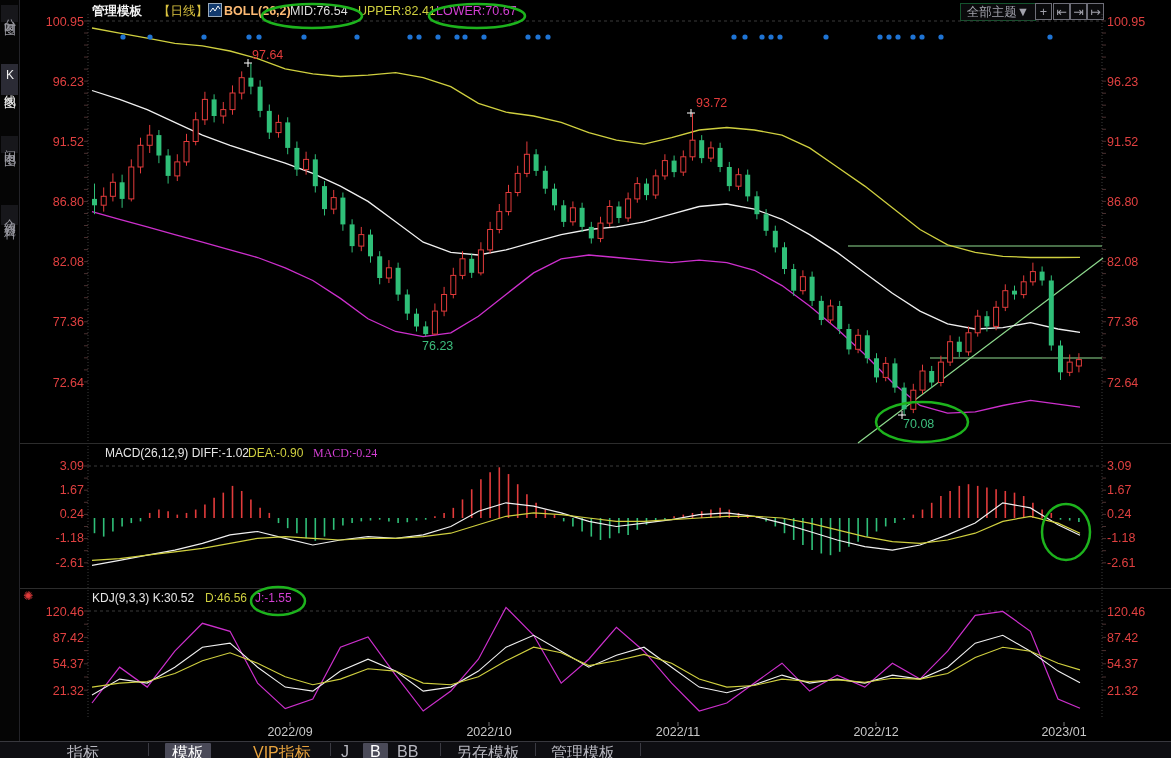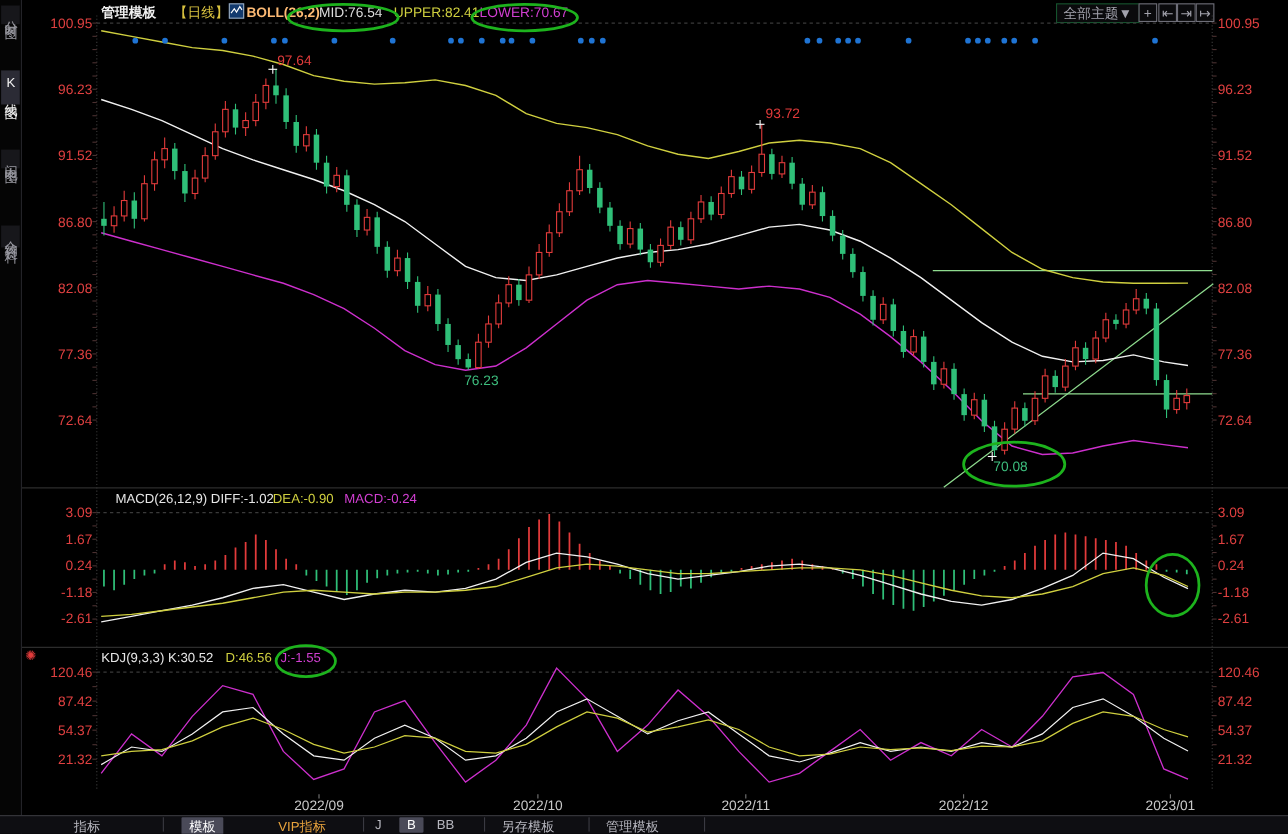--- a/index.html
+++ b/index.html
@@ -22,31 +22,31 @@
   .chart-ico{position:absolute;left:208px;top:5px;width:12px;height:12px;background:#123a6e;border:1px solid #9ab;}
   .chart-ico svg{display:block}
   .theme-btn{position:absolute;left:960px;top:2px;width:74px;height:16px;border:1px solid #14532d;color:#a2a2ac;
     font-size:11px;text-align:center;line-height:16px;background:#0a0a0c;cursor:pointer;}
   .mini-btn{position:absolute;top:3px;width:15px;height:15px;border:1px solid #6e6e78;background:#0a0a0c;color:#a2a2ac;
     font-size:10px;line-height:14px;text-align:center;cursor:pointer;}
   
   .ind-row span{position:absolute;font-size:12px;white-space:nowrap;z-index:2;}
   .macd-l1{left:92px;top:446px;color:#e6e6e6;margin-left:13px;}
   .macd-l2{left:248px;top:446px;color:#cfcf3f;}
-  .macd-l3{left:313px;top:446px;color:#d23fd2;}
+  .macd-l3{left:313px;top:446px;color:#d23fd2;font-family:Liberation Serif, serif;}
   .kdj-l1{left:92px;top:591px;color:#e6e6e6;}
   .kdj-l2{left:205px;top:591px;color:#cfcf3f;}
   .kdj-l3{left:255px;top:591px;color:#d23fd2;}
   .kdj-alert{position:absolute;left:23px;top:589px;color:#e23b3b;font-size:11px;z-index:2;}
   
   .xrow{position:absolute;left:20px;right:0;top:722px;height:18px;border-top:1px solid #38383e;border-bottom:1px solid #38383e;background:#040404;z-index:2;}
   .period-lbl{position:absolute;left:13px;top:2px;color:#e8a33d;font-weight:bold;font-size:12px;cursor:pointer;}
   .xrow .vsep{position:absolute;left:66px;top:0;width:1px;height:18px;background:#38383e;}
   
-  .toolbar{position:absolute;left:0;right:0;top:741px;height:17px;background:#0e0e12;border-top:1px solid #38383e;z-index:4;font-size:12px;}
+  .toolbar{position:absolute;left:0;right:0;top:741px;height:17px;background:#0e0e12;border-top:1px solid #38383e;z-index:4;font-size:16px;}
   .toolbar span{position:absolute;top:1px;color:#b8b8c0;cursor:pointer;white-space:nowrap;}
   .tb-sep{position:absolute;top:2px;width:1px;height:13px;background:#3a3a42;}
   .chip{background:#4a4a58;color:#fff !important;padding:0 7px;border-radius:1px;}
   .vip{color:#e8a33d !important;}
   #chart-layer{position:absolute;left:0;top:0;z-index:3;pointer-events:none;}
 </style>
 </head>
 <body>
 
 <div class="app">

